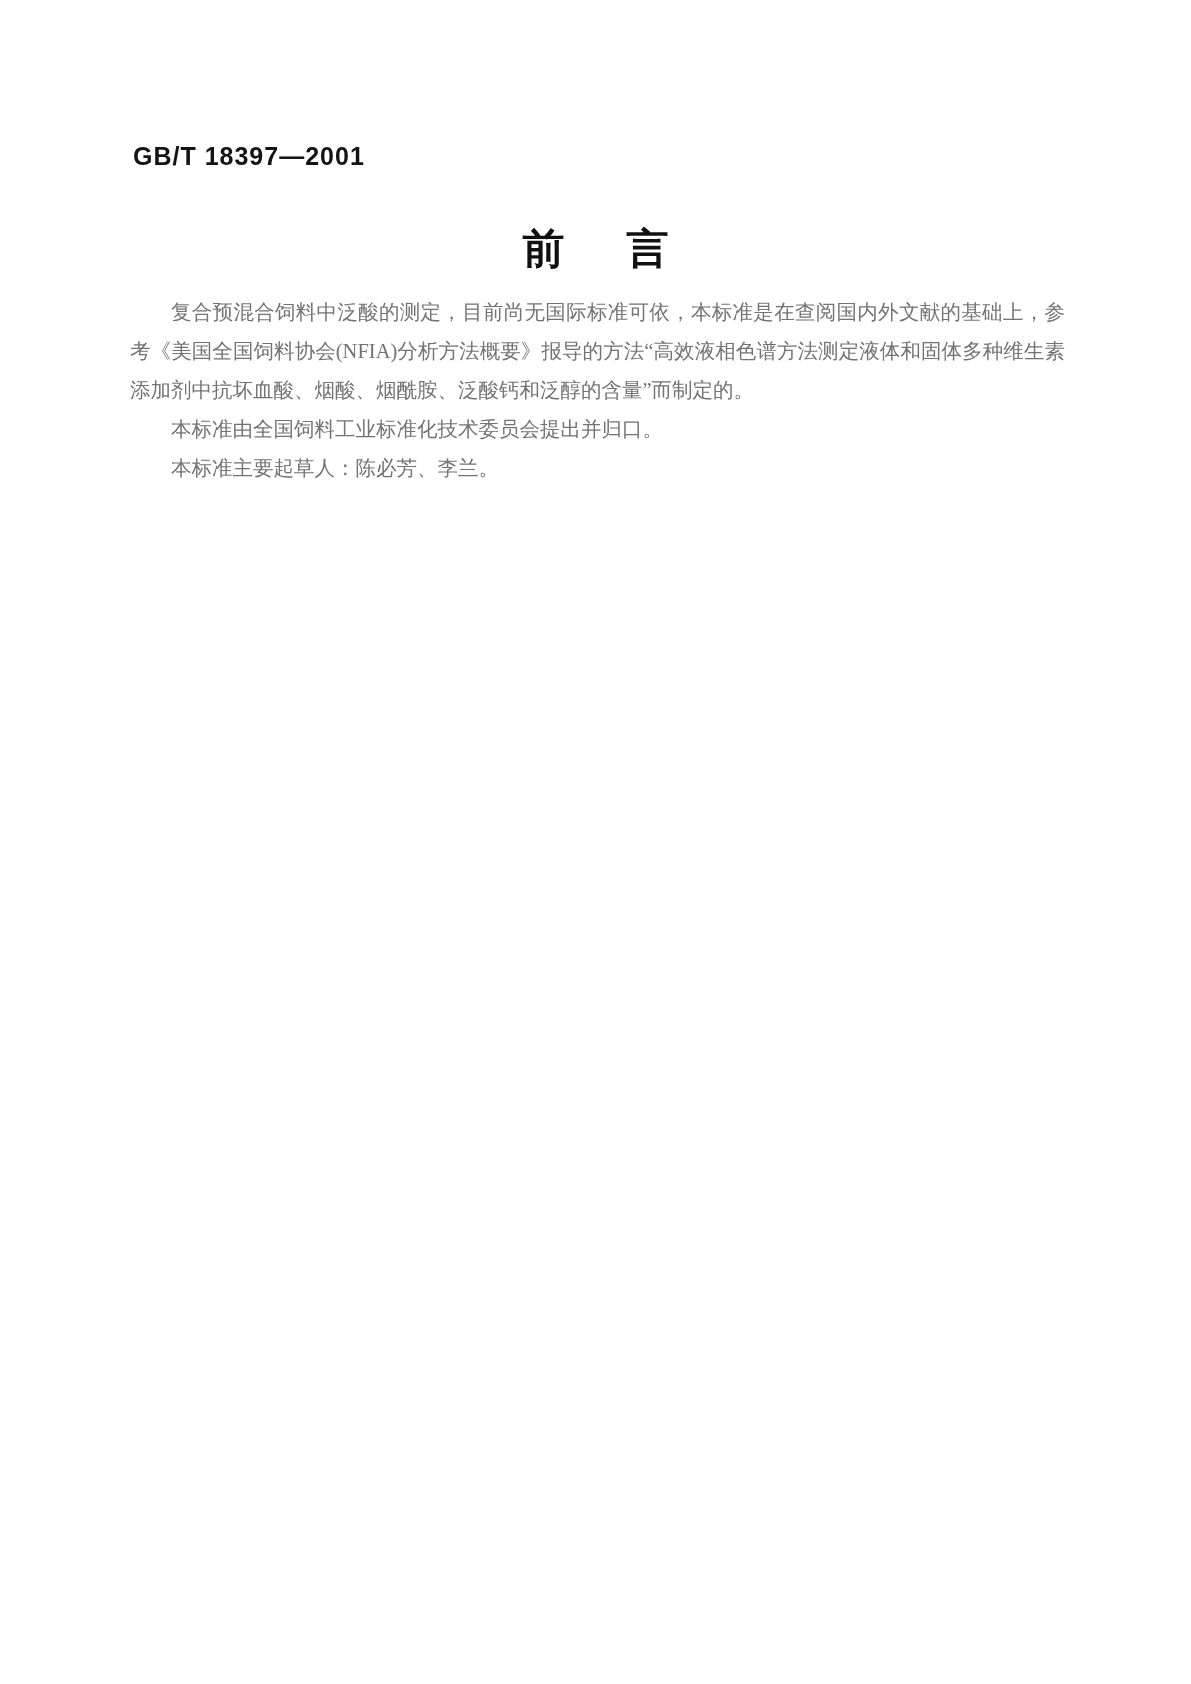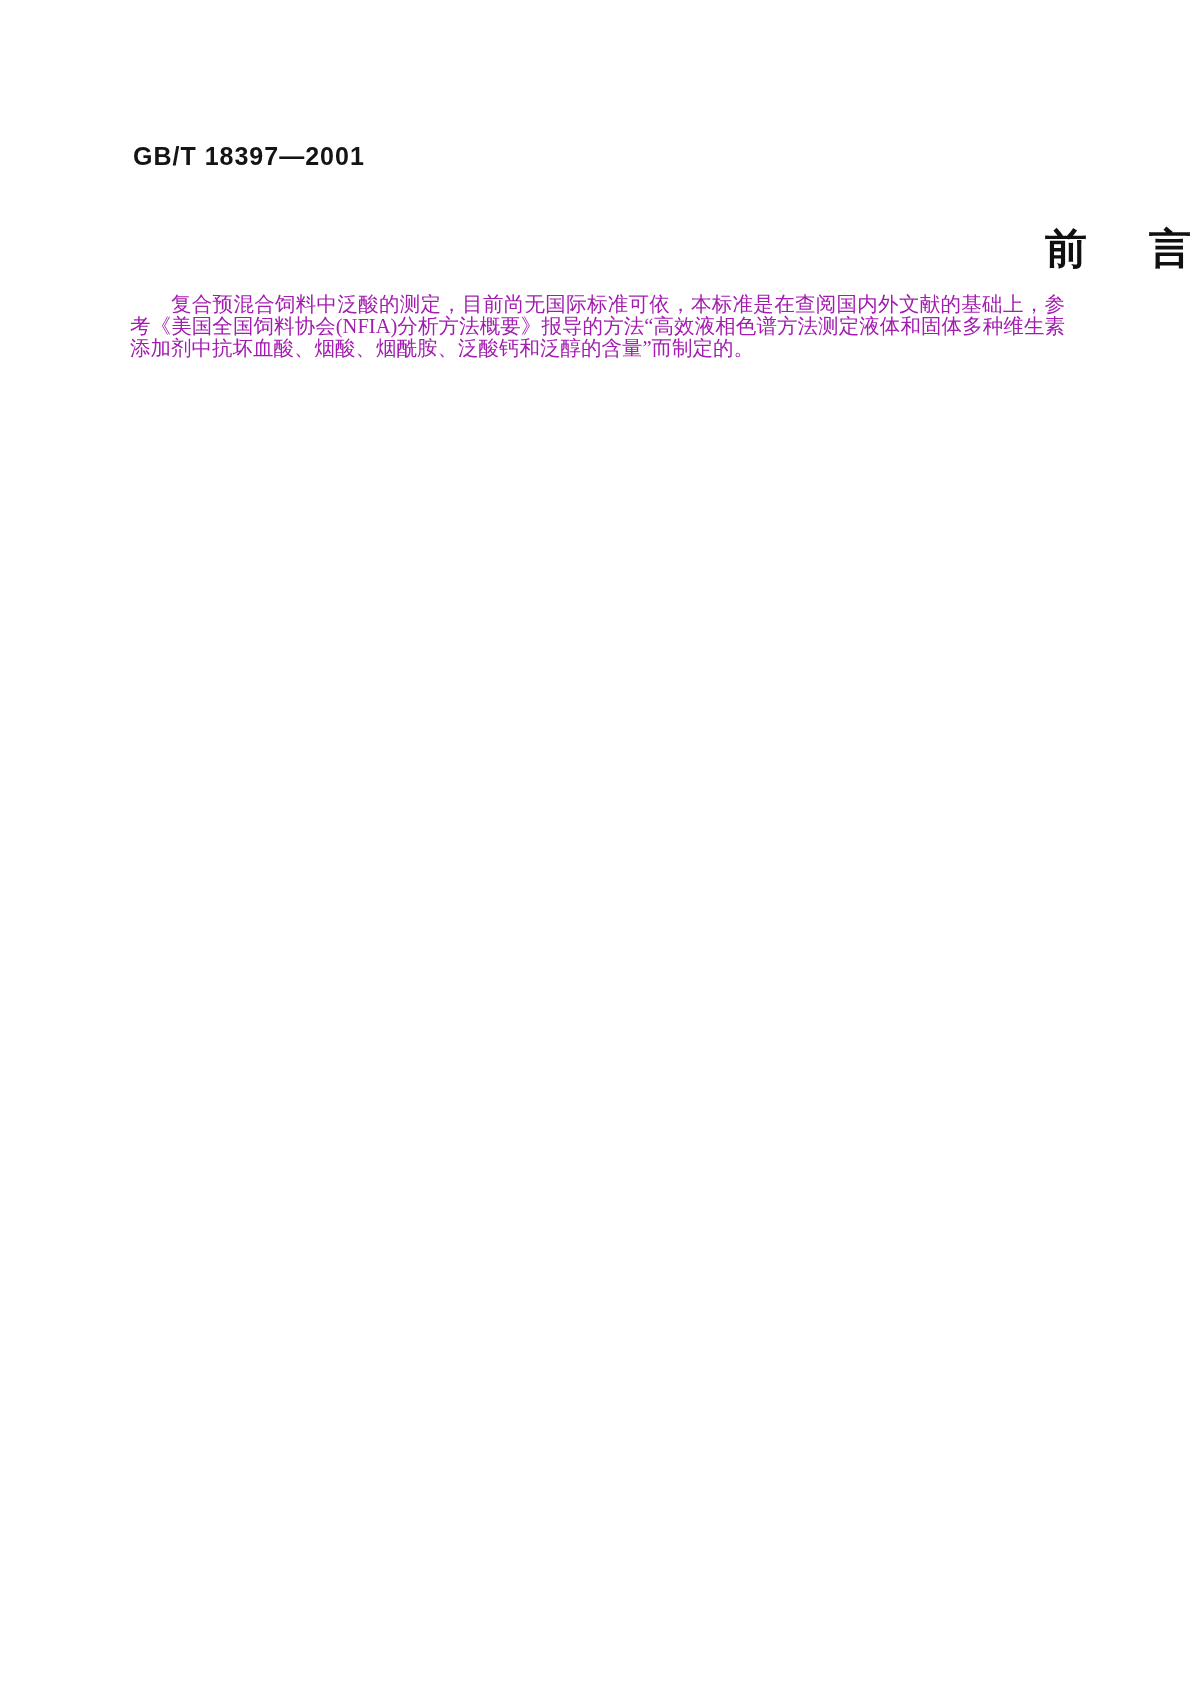--- a/index.html
+++ b/index.html
@@ -23,38 +23,38 @@
     font-weight: bold;
     letter-spacing: 1px;
     font-family: "Liberation Sans", "DejaVu Sans", sans-serif;
     color: #141414;
   }
   .doc-title {
     position: absolute;
     top: 226px;
     left: 0;
     width: 100%;
-    text-align: right;
+    text-align: center;
     font-size: 42px;
     font-weight: bold;
     color: #101010;
     line-height: 1.1;
   }
   .doc-title .t2 {
     margin-left: 62px;
   }
   .body-text {
     position: absolute;
     left: 130px;
     top: 293px;
     width: 935px;
     font-size: 20.5px;
-    line-height: 22px;
+    line-height: 39px;
     text-align: justify;
-    color: #a21caf;
+    color: #737373;
   }
   .body-text p {
     text-indent: 2em;
     margin: 0;
     word-break: break-all;
   }
   .page-number {
     position: absolute;
     left: 1020px;
     top: 1505px;
@@ -68,17 +68,19 @@
 <div class="page">
 
   <div class="std-code">GB/T 18397—2001</div>
 
   <div class="doc-title">
     <span class="t1">前</span><span class="t2">言</span>
   </div>
 
   <div class="body-text">
     <p>复合预混合饲料中泛酸的测定，目前尚无国际标准可依，本标准是在查阅国内外文献的基础上，参考《美国全国饲料协会(NFIA)分析方法概要》报导的方法“高效液相色谱方法测定液体和固体多种维生素添加剂中抗坏血酸、烟酸、烟酰胺、泛酸钙和泛醇的含量”而制定的。</p>
+    <p>本标准由全国饲料工业标准化技术委员会提出并归口。</p>
+    <p>本标准主要起草人：陈必芳、李兰。</p>
   </div>
 
   <div class="page-number">1</div>
 
 </div>
 
 </body></html>

